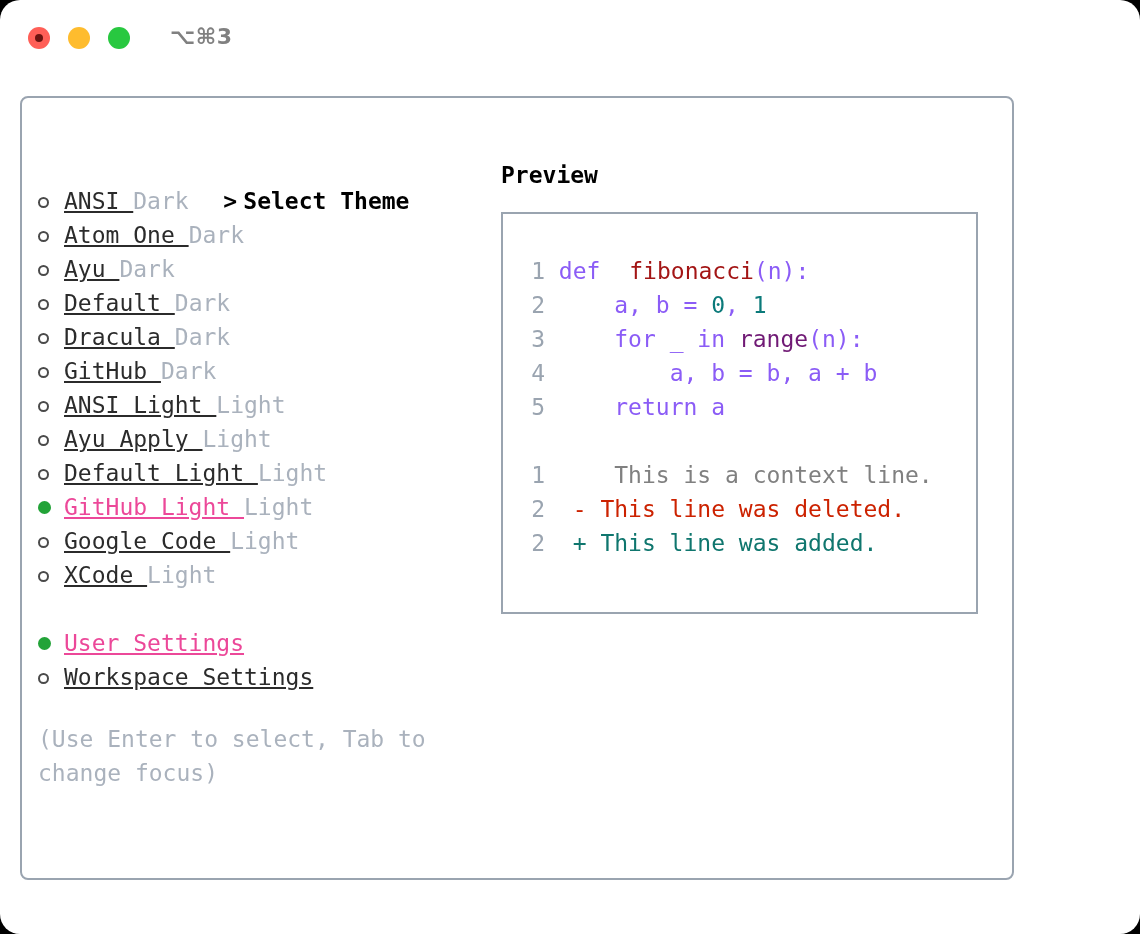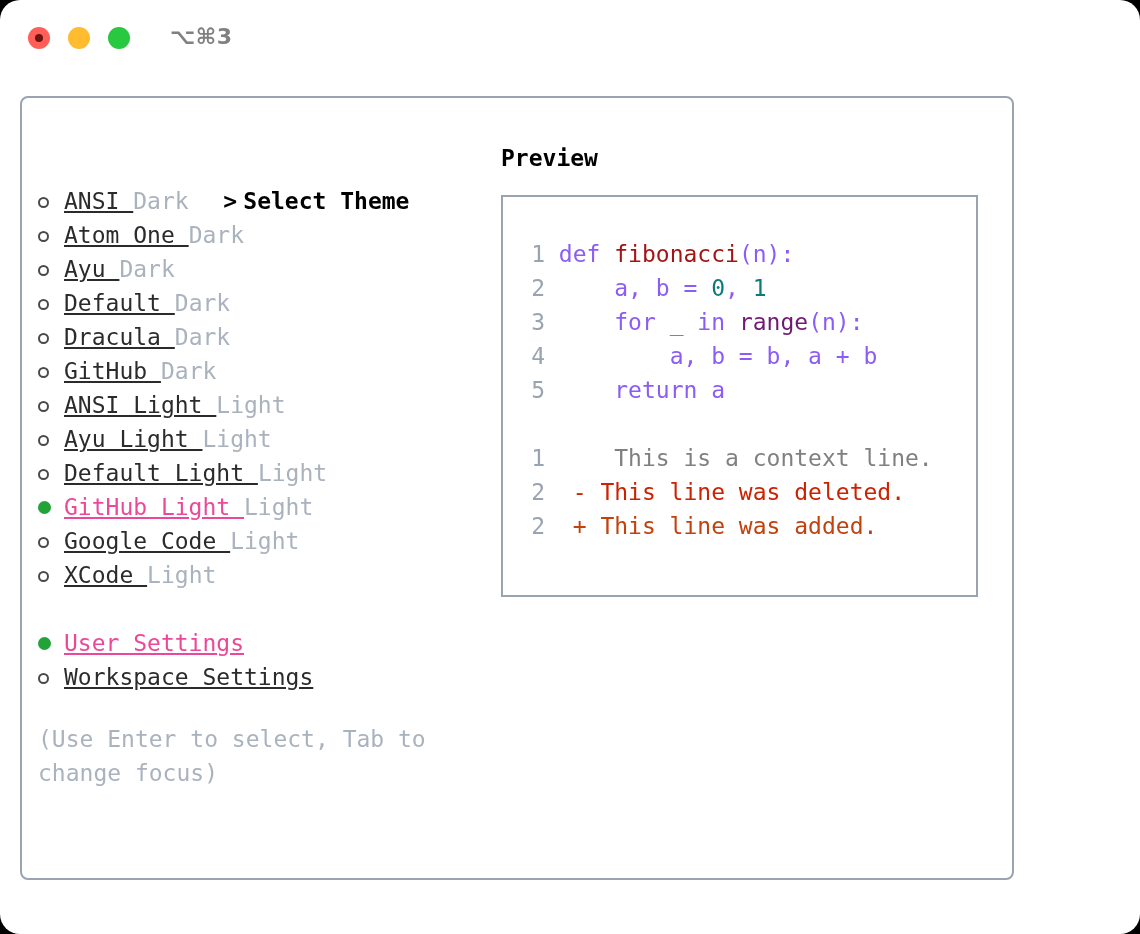--- a/index.html
+++ b/index.html
@@ -136,21 +136,21 @@
     line-height: 34px;
     color: #aab2bd;
     width: 400px;
     white-space: pre-wrap;
   }
 
   
   #right-col {
     position: absolute;
     left: 479px;
-    top: 43px;
+    top: 60px;
     width: 490px;
   }
   #preview-title {
     font-size: 23px;
     font-weight: bold;
     color: #000000;
     height: 34px;
     line-height: 34px;
     white-space: pre;
   }
@@ -174,26 +174,26 @@
     line-height: 34px;
     white-space: pre;
   }
   .ln {
     display: inline-block;
     width: 24px;
     text-align: right;
     color: #9aa4b0;
   }
   .tok-plain { color: #8b5cf6; }
-  .tok-func  { color: #a31515; }
+  .tok-func  { color: #a31515; margin-left: 15px; }
   .tok-num   { color: #0b7a7a; }
   .tok-builtin { color: #701a75; }
   .tok-ctx   { color: #808080; }
   .tok-del   { color: #cc2200; text-align: center; }
-  .tok-add   { color: #c2410c; }
+  .tok-add   { color: #0f766e; }
   .gap { height: 34px; }
 </style>
 </head>
 <body>
 
 <div id="window">
 
   <div id="titlebar">
     <div class="traffic" id="tl-close"></div>
     <div class="traffic" id="tl-min"></div>
@@ -210,21 +210,21 @@
       </div>
 
       <div id="theme-rows">
           <div class="row"><span class="marker dot-empty"></span><span class="name">ANSI </span><span class="tag">Dark</span></div>
           <div class="row"><span class="marker dot-empty"></span><span class="name">Atom One </span><span class="tag">Dark</span></div>
           <div class="row"><span class="marker dot-empty"></span><span class="name">Ayu </span><span class="tag">Dark</span></div>
           <div class="row"><span class="marker dot-empty"></span><span class="name">Default </span><span class="tag">Dark</span></div>
           <div class="row"><span class="marker dot-empty"></span><span class="name">Dracula </span><span class="tag">Dark</span></div>
           <div class="row"><span class="marker dot-empty"></span><span class="name">GitHub </span><span class="tag">Dark</span></div>
           <div class="row"><span class="marker dot-empty"></span><span class="name">ANSI Light </span><span class="tag">Light</span></div>
-          <div class="row"><span class="marker dot-empty"></span><span class="name">Ayu Light </span><span class="tag">Light</span></div>
+          <div class="row"><span class="marker dot-empty"></span><span class="name">Ayu Apply </span><span class="tag">Light</span></div>
           <div class="row"><span class="marker dot-empty"></span><span class="name">Default Light </span><span class="tag">Light</span></div>
           <div class="row sel"><span class="marker dot-filled"></span><span class="name">GitHub Light </span><span class="tag">Light</span></div>
           <div class="row"><span class="marker dot-empty"></span><span class="name">Google Code </span><span class="tag">Light</span></div>
           <div class="row"><span class="marker dot-empty"></span><span class="name">XCode </span><span class="tag">Light</span></div>
         </div>
 
       <div class="spacer"></div>
 
 
       <div id="apply-rows">

